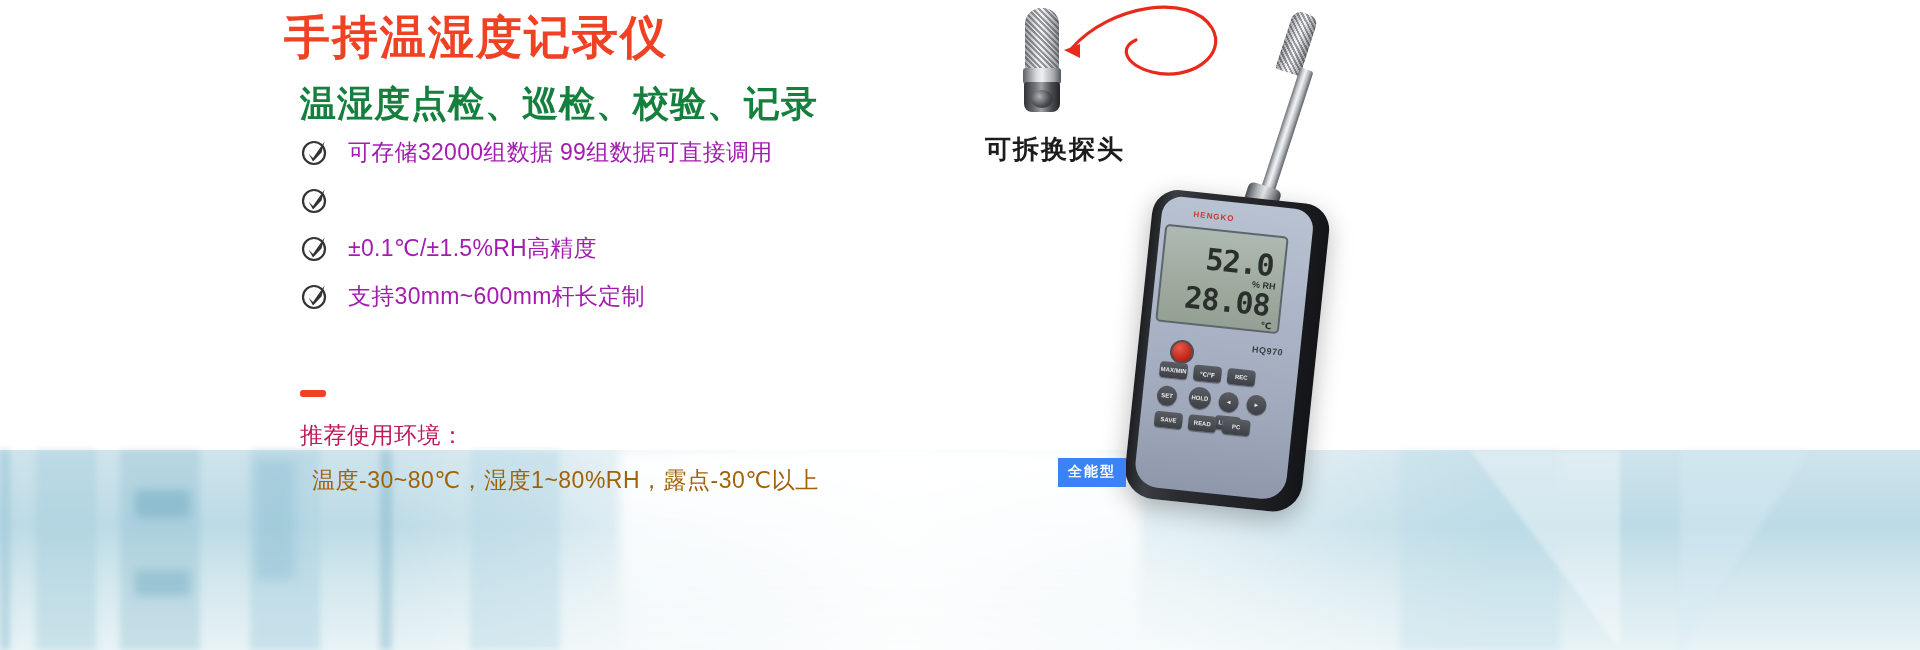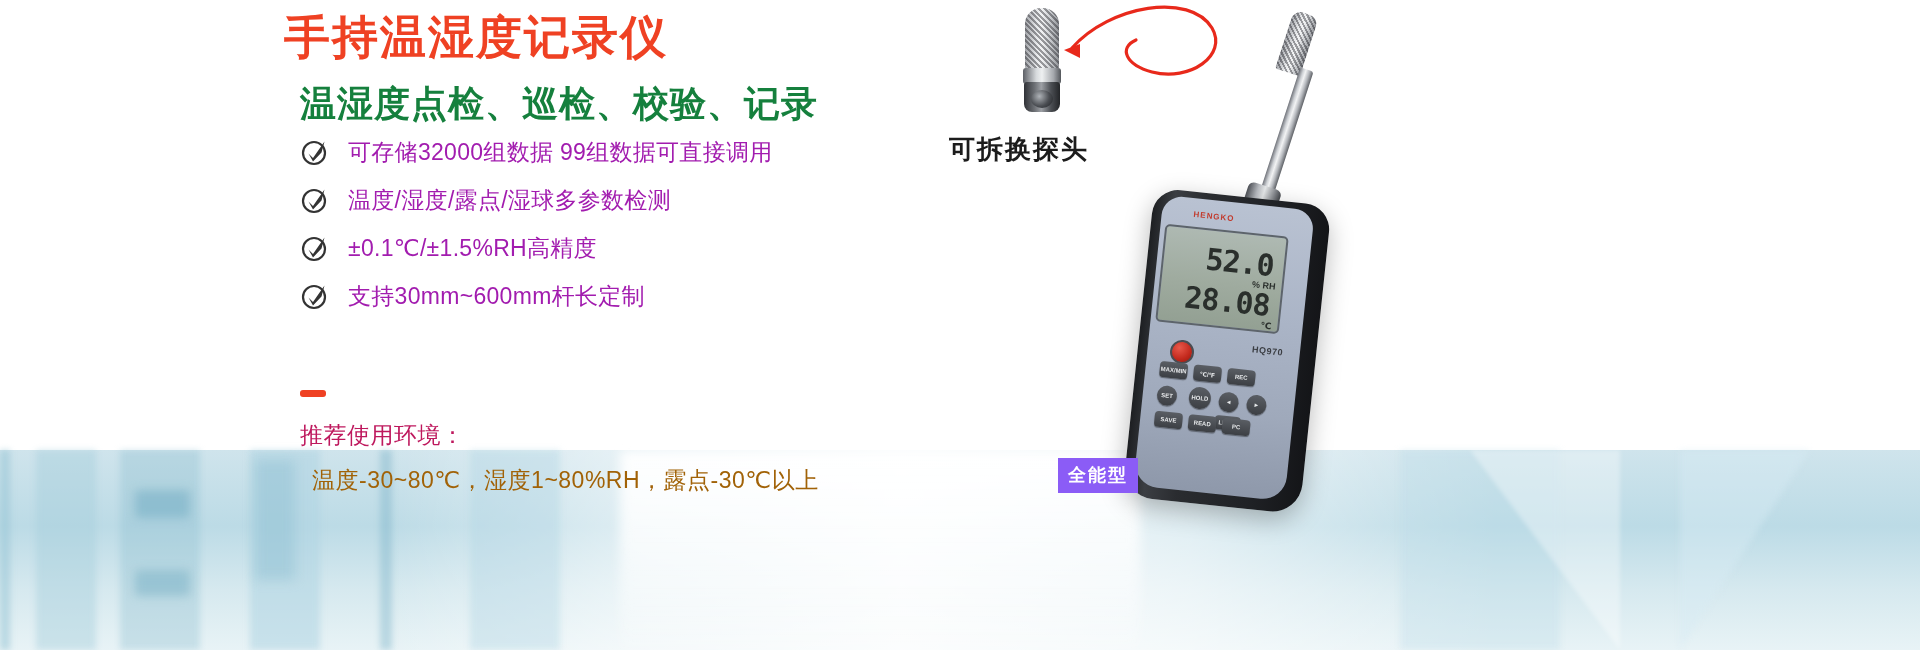--- a/index.html
+++ b/index.html
@@ -104,21 +104,21 @@
   #env-title {
     font-size:23px; color:#be185d; font-weight:500; letter-spacing:.5px;
   }
   #env-detail {
     margin-top:14px; margin-left:12px;
     font-size:23px; color:#a16207; font-weight:500; letter-spacing:.5px;
   }
 
   
   #probe-label {
-    position:absolute; left:949px; top:132px;
+    position:absolute; left:985px; top:132px;
     font-size:26px; font-weight:bold; color:#1c1c1c; letter-spacing:2px;
   }
   #arrow-svg { position:absolute; left:1040px; top:0px; }
 
   
   #probe-part { position:absolute; left:1015px; top:8px; width:56px; height:110px; }
   #probe-part .mesh {
     position:absolute; left:10px; top:0; width:34px; height:62px;
     border-radius:16px 16px 4px 4px;
     background:
@@ -219,22 +219,22 @@
     background:linear-gradient(to bottom,#5a5e64 0%,#3c3f44 100%);
     border-radius:4px;
     color:#e6e8ea; font-size:6px; font-weight:bold;
     display:flex; align-items:center; justify-content:center;
     box-shadow:0 1px 1px rgba(0,0,0,.4);
   }
   .key.round { border-radius:50%; }
 
   #badge {
     position:absolute; left:1058px; top:458px;
-    background:#8b5cf6; color:#ffffff;
-    font-size:18px; font-weight:bold; letter-spacing:2px;
+    background:#3b82f6; color:#ffffff;
+    font-size:14px; font-weight:bold; letter-spacing:2px;
     padding:5px 10px 6px 10px;
   }
 </style>
 </head>
 <body>
 
 <div id="banner">
 
   <div id="bottom-panel">
     <div class="lab-shapes"></div>
@@ -262,21 +262,20 @@
         <span class="feature-text">可存储32000组数据  99组数据可直接调用</span>
       </div>
 
       <div class="feature-row">
         <span class="check-icon">
           <svg width="30" height="30" viewBox="0 0 30 30">
             <circle cx="14" cy="16" r="11" fill="none" stroke="#333" stroke-width="2.2"></circle>
             <path d="M8.5 16.5 L13 21 L24.5 4.5 L21.5 15.5 L13 24.5 Z" fill="#333"></path>
           </svg>
         </span>
-        <span class="feature-text">温度/湿度/露点/湿球多参数检测</span>
       </div>
 
       <div class="feature-row">
         <span class="check-icon">
           <svg width="30" height="30" viewBox="0 0 30 30">
             <circle cx="14" cy="16" r="11" fill="none" stroke="#333" stroke-width="2.2"></circle>
             <path d="M8.5 16.5 L13 21 L24.5 4.5 L21.5 15.5 L13 24.5 Z" fill="#333"></path>
           </svg>
         </span>
         <span class="feature-text">±0.1℃/±1.5%RH高精度</span>

